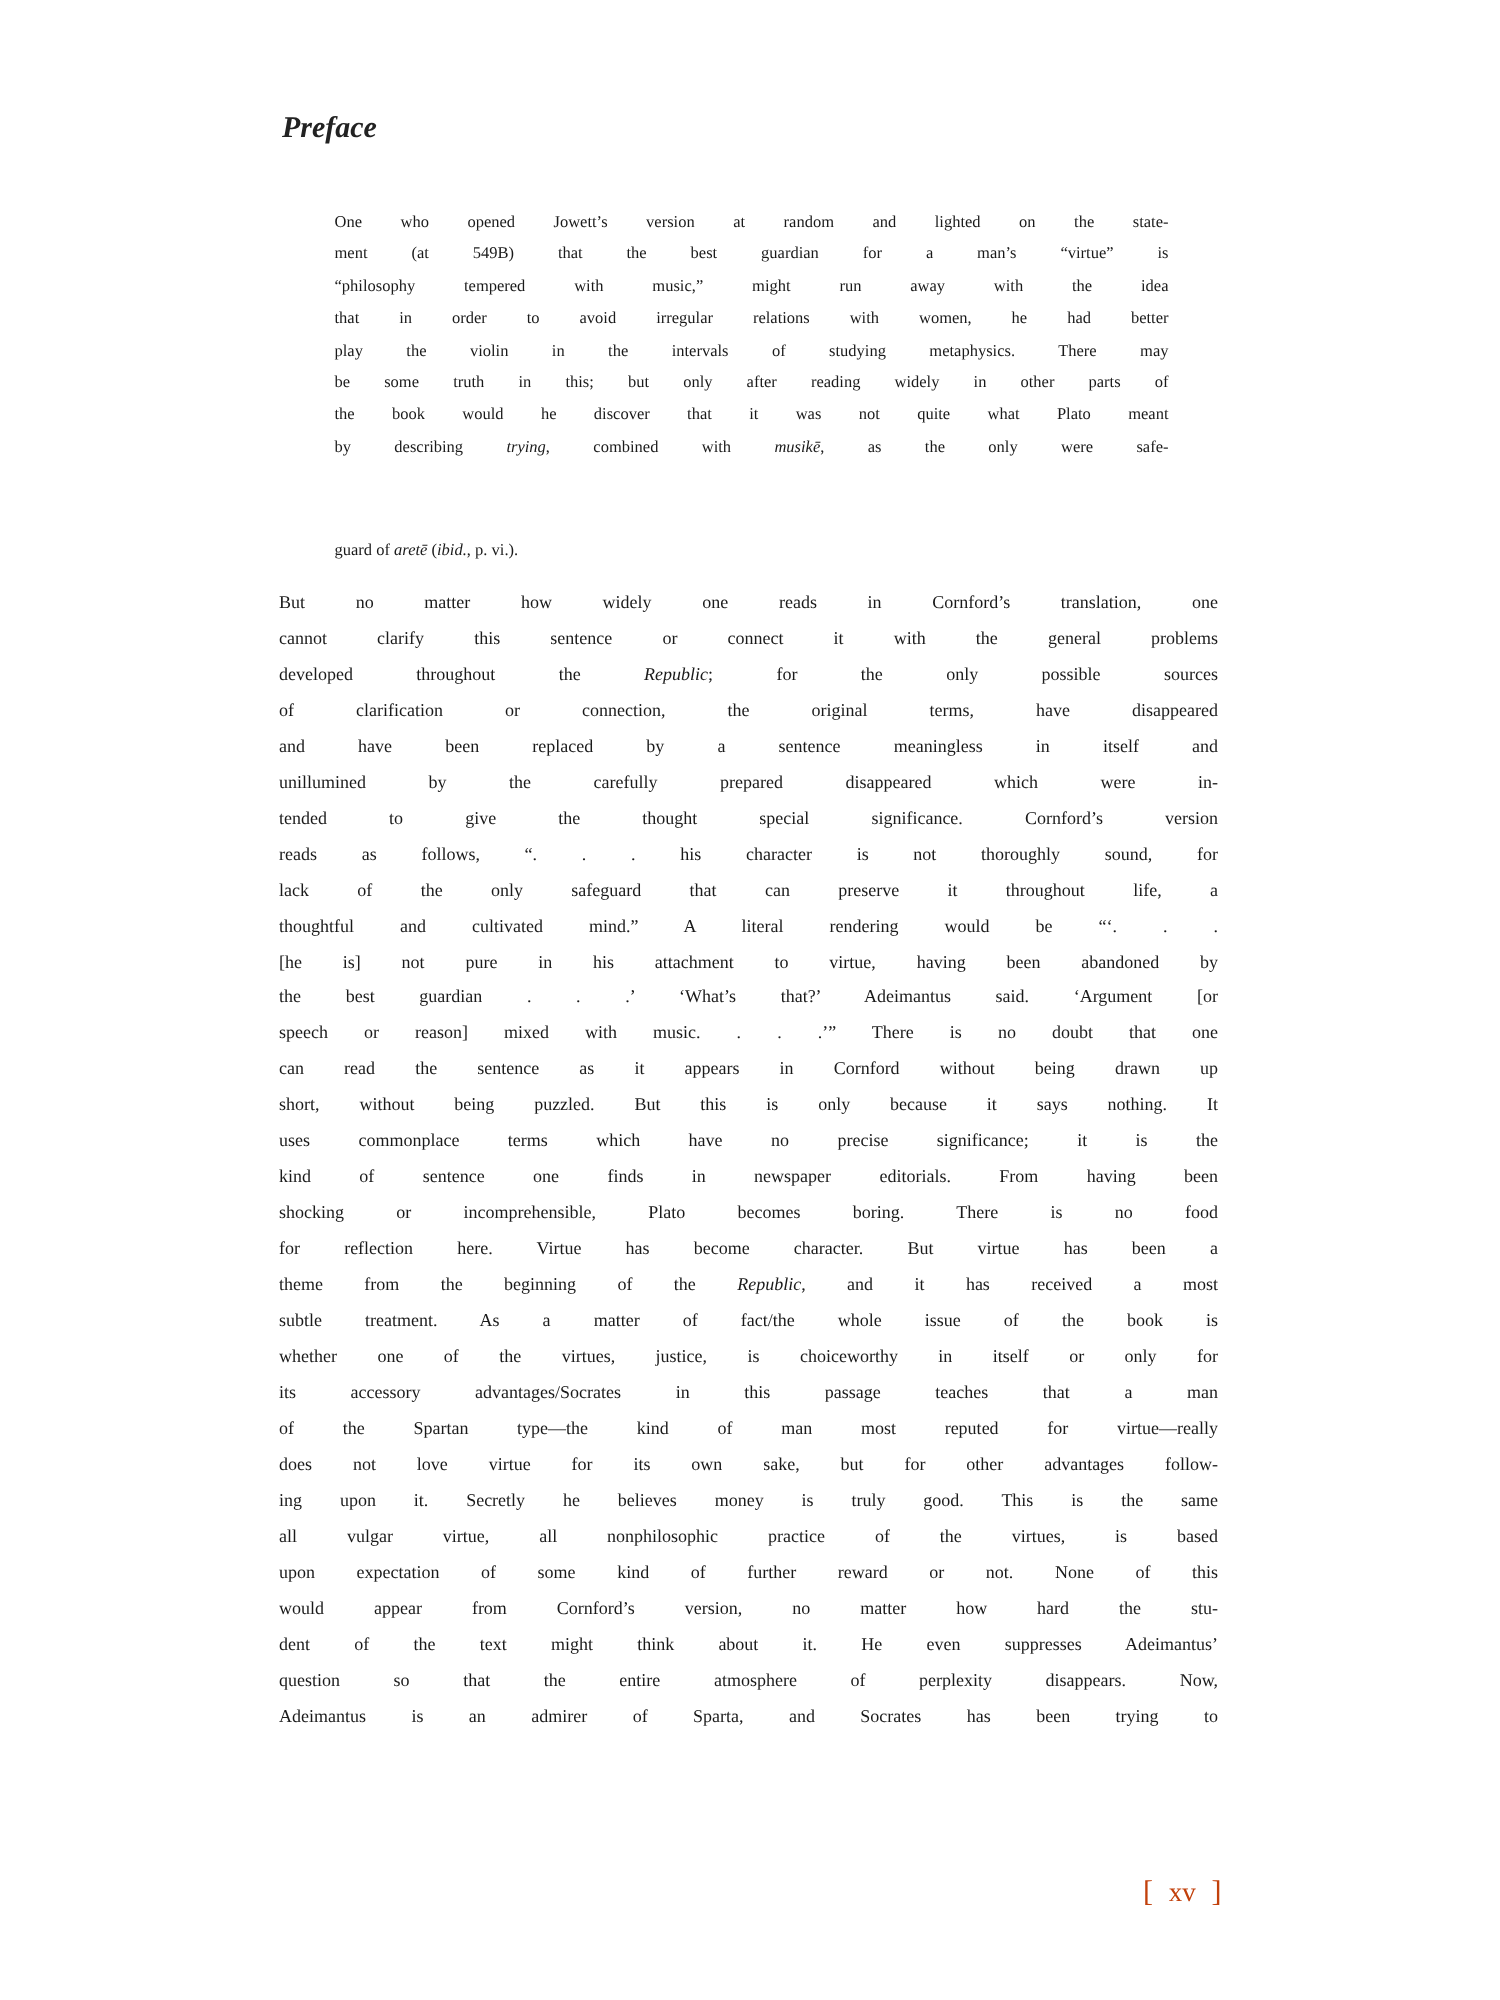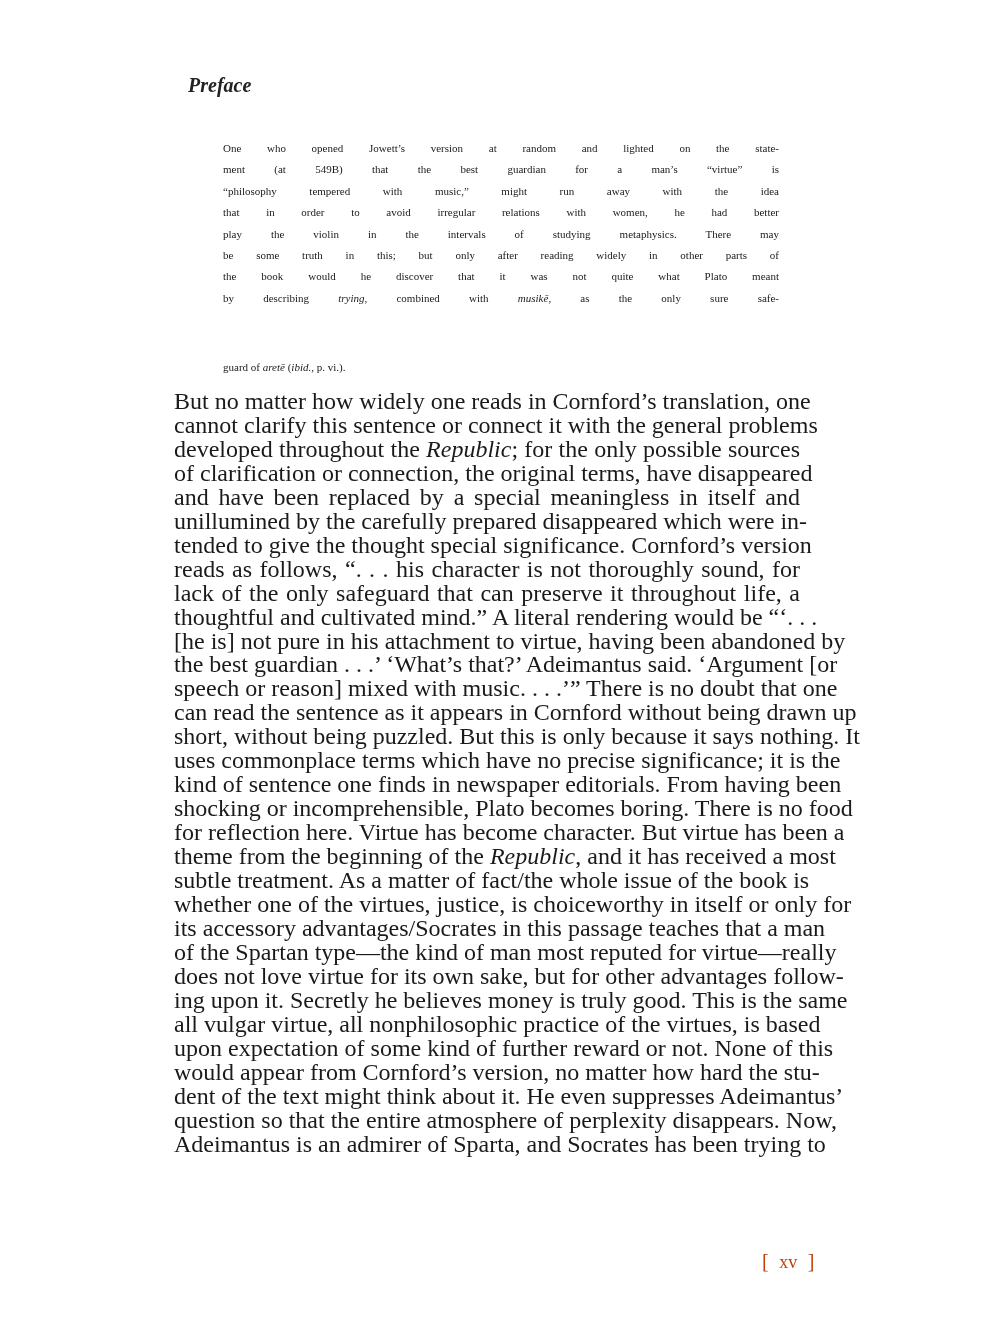--- a/index.html
+++ b/index.html
@@ -46,24 +46,24 @@
       text-align-last: justify;
       white-space: nowrap;
     }
     .block-quote .line.last,
     .body-text .line.last {
       text-align-last: left;
       margin-top: 48px;
     }
     .body-text {
       position: absolute;
-      left: 174px;
+      left: 186px;
       top: 390px;
       width: 626px;
-      font-size: 24px;
+      font-size: 12px;
       line-height: 23.95px;
     }
     .it { font-style: italic; }
     .folio {
       position: absolute;
       left: 762px;
       top: 1250px;
       font-size: 18px;
       color: #c2410c;
       word-spacing: 6px;
@@ -78,30 +78,30 @@
   <div class="running-head">Preface</div>
 
   <div class="block-quote">
     <span class="line">One who opened Jowett’s version at random and lighted on the state-</span>
     <span class="line">ment (at 549B) that the best guardian for a man’s “virtue” is</span>
     <span class="line">“philosophy tempered with music,” might run away with the idea</span>
     <span class="line">that in order to avoid irregular relations with women, he had better</span>
     <span class="line">play the violin in the intervals of studying metaphysics. There may</span>
     <span class="line">be some truth in this; but only after reading widely in other parts of</span>
     <span class="line">the book would he discover that it was not quite what Plato meant</span>
-    <span class="line"><span>by describing </span><span class="it">trying</span><span>, combined with </span><span class="it">musikē</span><span>, as the only sure safe-</span></span>
+    <span class="line"><span>by describing </span><span class="it">trying</span><span>, combined with </span><span class="it">musikē</span><span>, as the only were safe-</span></span>
     <span class="line last"><span>guard of </span><span class="it">aretē</span><span> (</span><span class="it">ibid.</span><span>, p. vi.).</span></span>
   </div>
 
   <div class="body-text">
     <span class="line">But no matter how widely one reads in Cornford’s translation, one</span>
     <span class="line">cannot clarify this sentence or connect it with the general problems</span>
     <span class="line"><span>developed throughout the </span><span class="it">Republic</span><span>; for the only possible sources</span></span>
     <span class="line">of clarification or connection, the original terms, have disappeared</span>
-    <span class="line">and have been replaced by a special meaningless in itself and</span>
+    <span class="line">and have been replaced by a sentence meaningless in itself and</span>
     <span class="line">unillumined by the carefully prepared disappeared which were in-</span>
     <span class="line">tended to give the thought special significance. Cornford’s version</span>
     <span class="line">reads as follows, “. . . his character is not thoroughly sound, for</span>
     <span class="line">lack of the only safeguard that can preserve it throughout life, a</span>
     <span class="line">thoughtful and cultivated mind.” A literal rendering would be “‘. . .</span>
     <span class="line">[he is] not pure in his attachment to virtue, having been abandoned by</span>
     <span class="line">the best guardian . . .’ ‘What’s that?’ Adeimantus said. ‘Argument [or</span>
     <span class="line">speech or reason] mixed with music. . . .’” There is no doubt that one</span>
     <span class="line">can read the sentence as it appears in Cornford without being drawn up</span>
     <span class="line">short, without being puzzled. But this is only because it says nothing. It</span>

